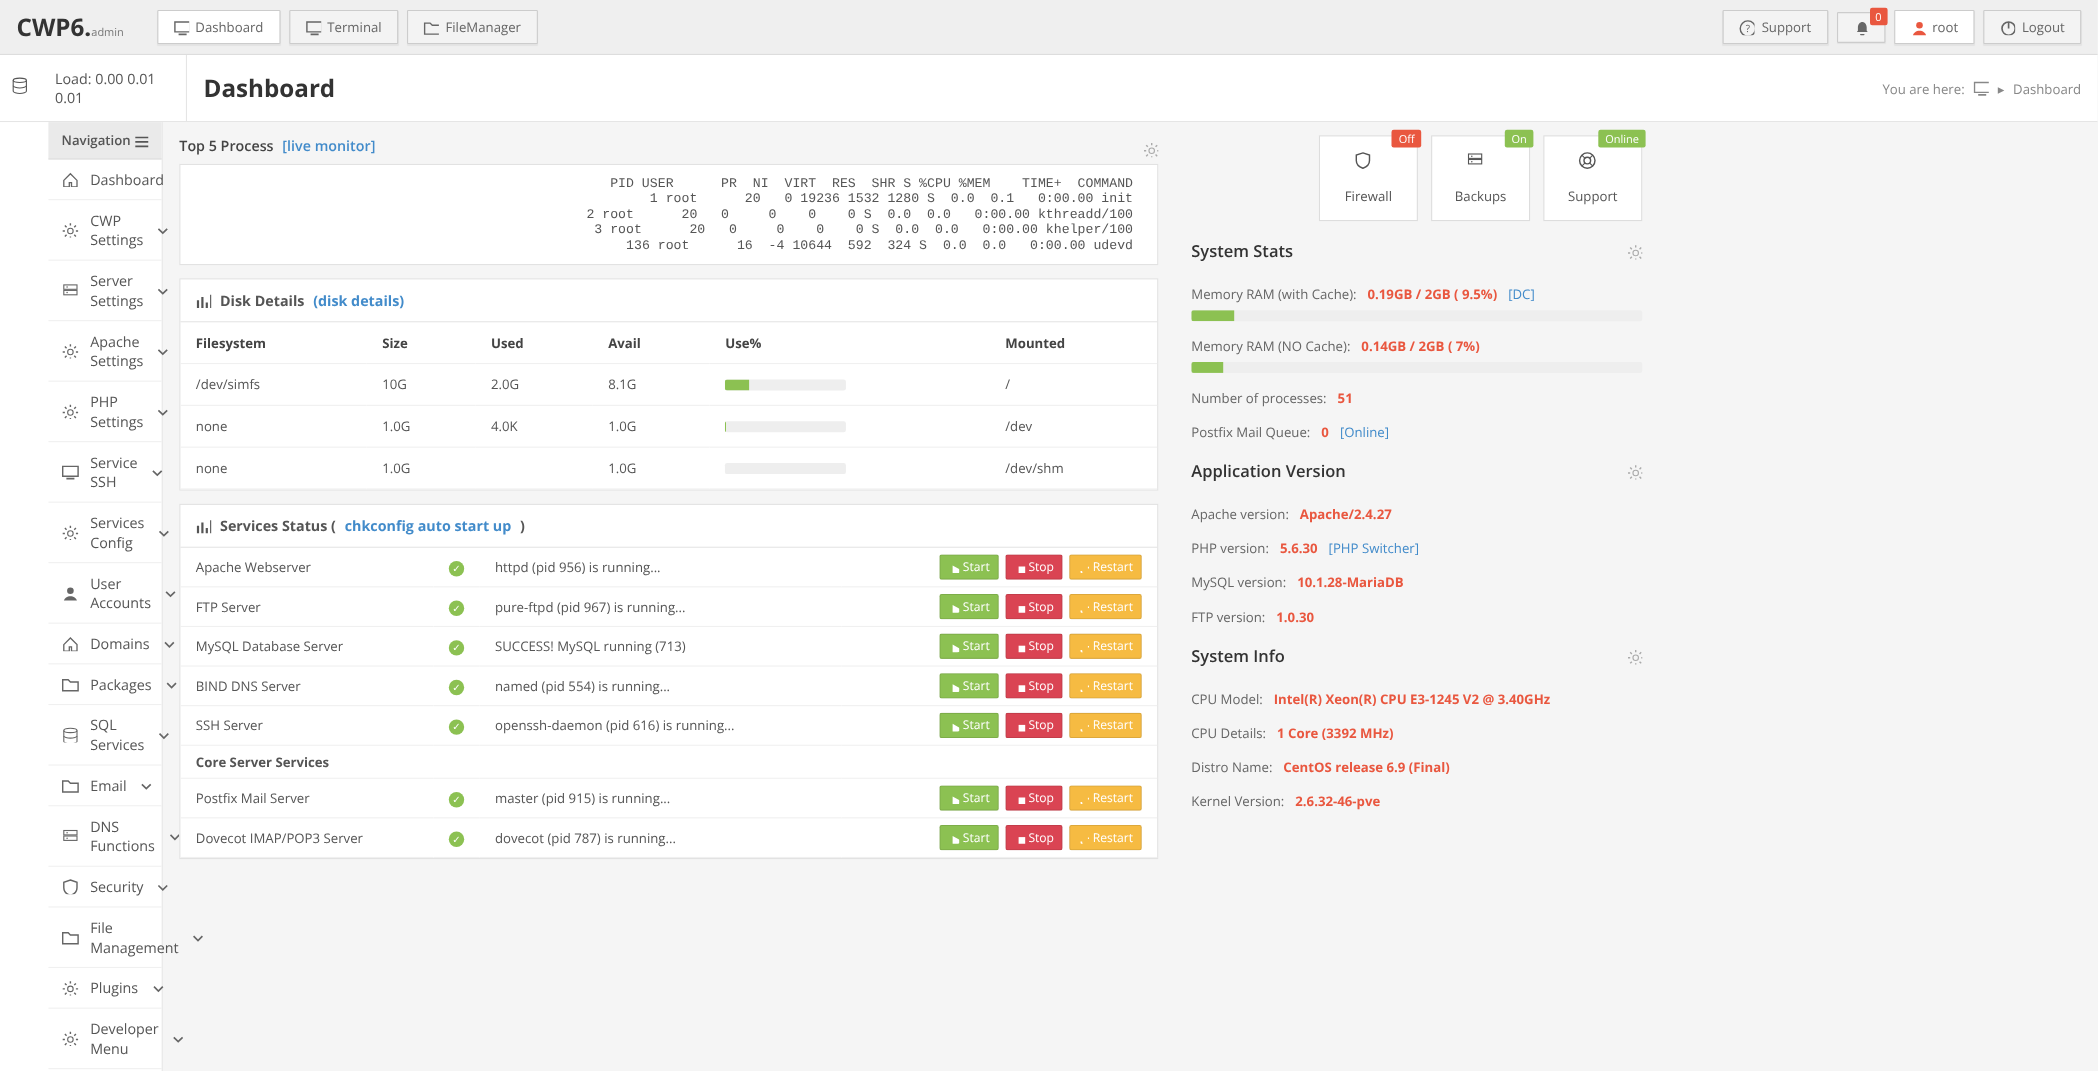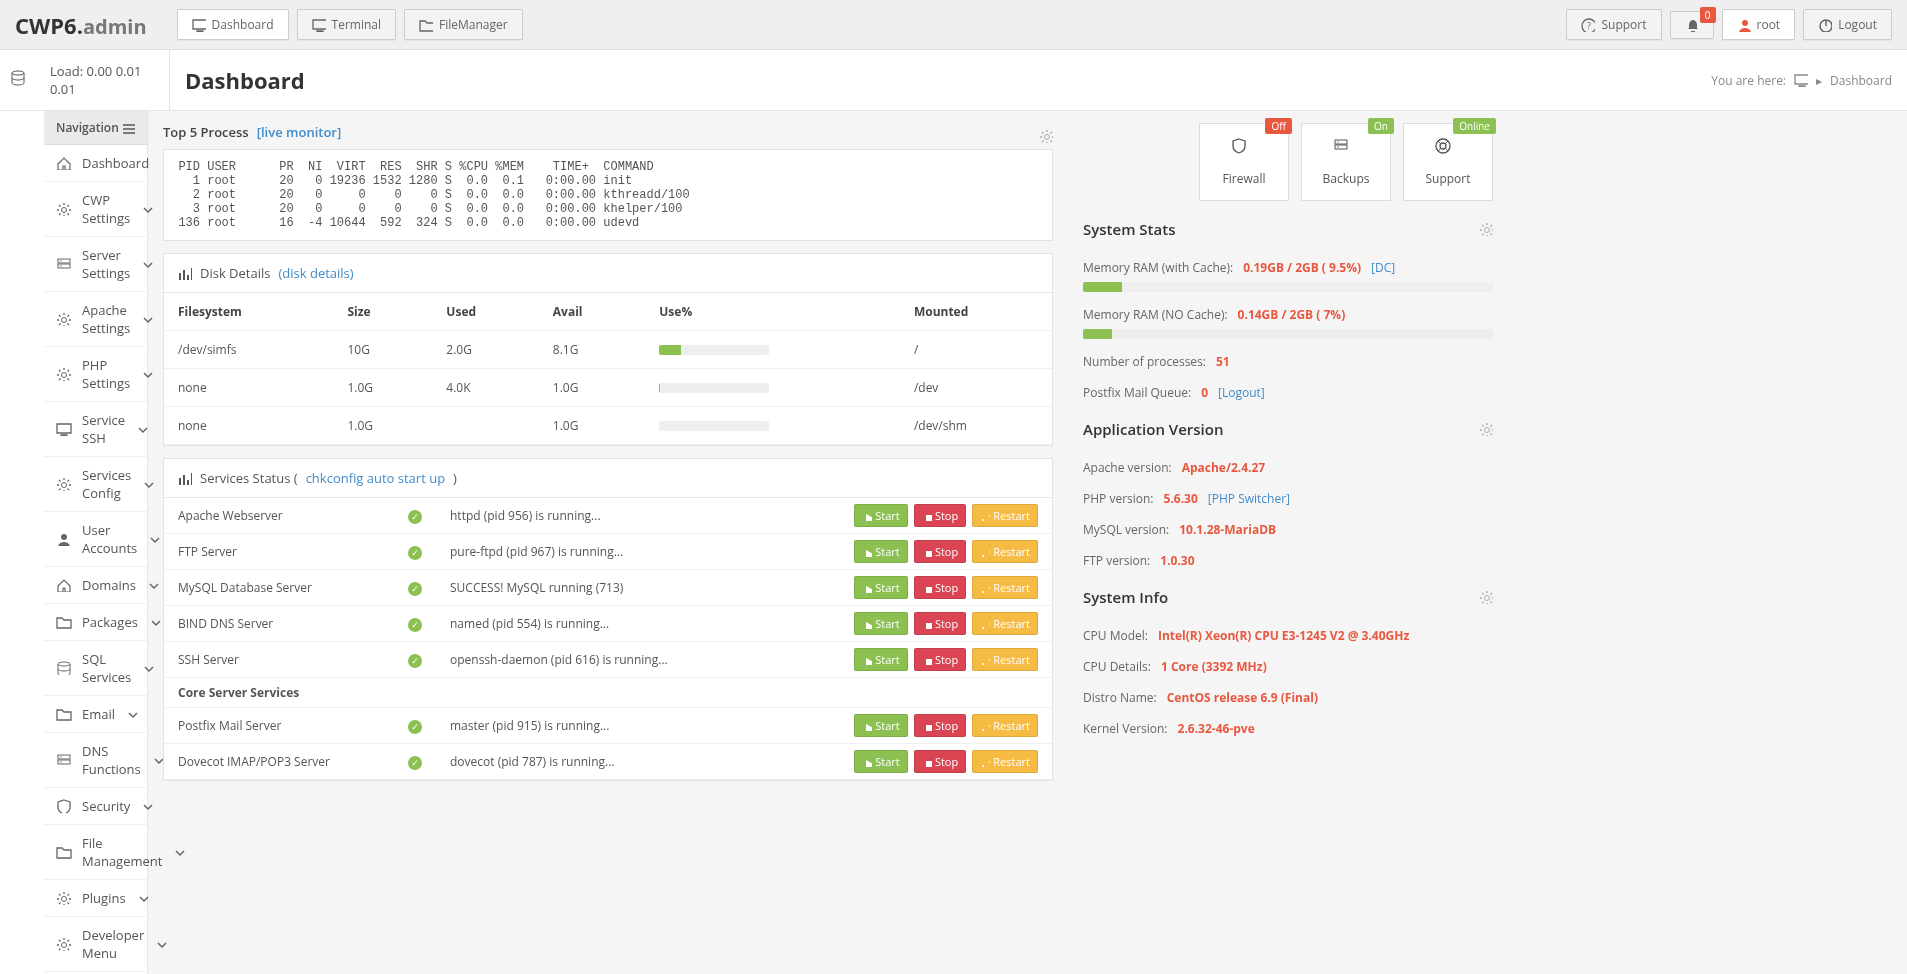--- a/index.html
+++ b/index.html
@@ -2,21 +2,21 @@
 <html><head>
 <meta charset="utf-8">
 <style>
 * { margin: 0; padding: 0; box-sizing: border-box; font-family: "Open Sans", Arial, sans-serif; }
 body { background: #f5f5f5; color: #555; font-size: 13px; }
 a { color: #428bca; text-decoration: none; cursor: pointer; }
 
 
 .header { background: #efefef; border-bottom: 1px solid #ddd; height: 50px; display: flex; align-items: center; padding: 0 15px; }
 .logo { font-size: 22px; font-weight: 700; color: #333; margin-right: 30px; }
-.logo small { font-weight: 700; font-size: 20px; color: #777; }
+.logo small { font-weight: 400; font-size: 10px; color: #777; }
 .top-btns { display: flex; gap: 8px; flex: 1; }
 .top-btn { background: #fff; border: 1px solid #ccc; padding: 6px 14px; font-size: 12px; color: #666; cursor: pointer; border-radius: 1px; display: inline-flex; align-items: center; gap: 6px; box-shadow: 0 1px 1px rgba(0,0,0,.05); }
 .top-btn.secondary { background: #f3f3f3; }
 .right-btns { display: flex; gap: 8px; align-items: center; }
 .notif { position: relative; }
 .notif .badge { position: absolute; top: -5px; right: -3px; background: #e9573f; color: #fff; font-size: 10px; padding: 1px 5px; border-radius: 2px; }
 
 
 .subheader { background: #fff; border-bottom: 1px solid #e5e5e5; display: flex; }
 .load-box { width: 170px; border-right: 1px solid #e5e5e5; padding: 12px 10px; display: flex; align-items: center; gap: 20px; }
@@ -29,24 +29,24 @@
 .sidebar { width: 148px; background: #fff; border-right: 1px solid #e5e5e5; padding-left: 44px; }
 .sidebar-header { background: #eaeaea; border-bottom: 1px solid #ddd; padding: 8px 12px; font-size: 12px; font-weight: 600; color: #555; display: flex; justify-content: space-between; align-items: center; }
 .nav-item { display: flex; align-items: center; padding: 9px 12px; border-bottom: 1px solid #f0f0f0; font-size: 13px; color: #555; cursor: pointer; gap: 10px; }
 .nav-item .icon { width: 16px; color: #666; }
 .nav-item .chev { margin-left: auto; }
 
 .main { flex: 1; padding: 12px 15px; max-width: 920px; }
 .right-col { width: 440px; padding: 12px 15px; }
 
 .section-head { display: flex; align-items: center; gap: 8px; font-weight: 600; color: #444; margin-bottom: 8px; }
-pre.procs { background: #fff; border: 1px solid #e2e2e2; padding: 10px 0; font-family: "Courier New", monospace; font-size: 12px; color: #555; overflow: auto; white-space: pre; }
+pre.procs { background: #fff; border: 1px solid #e2e2e2; padding: 10px 22px; font-family: "Courier New", monospace; font-size: 12px; color: #555; overflow: auto; white-space: pre; text-align: right; }
 
 .panel { background: #fff; border: 1px solid #e2e2e2; margin-top: 12px; }
-.panel-header { padding: 10px 14px; border-bottom: 1px solid #e5e5e5; font-weight: 400; color: #555; display: flex; align-items: center; gap: 8px; }
+.panel-header { padding: 10px 14px; border-bottom: 1px solid #e5e5e5; font-weight: 700; color: #555; display: flex; align-items: center; gap: 8px; }
 
 table.disk { width: 100%; border-collapse: collapse; }
 table.disk th, table.disk td { text-align: left; padding: 10px 14px; border-bottom: 1px solid #f0f0f0; font-size: 12px; }
 table.disk th { font-weight: 700; color: #444; }
 .prog { height: 10px; background: #eee; border-radius: 2px; width: 110px; overflow: hidden; }
 .prog-bar { height: 100%; background: #8cc152; }
 
 table.services { width: 100%; border-collapse: collapse; }
 table.services td { padding: 6px 14px; border-bottom: 1px solid #f0f0f0; font-size: 12px; vertical-align: middle; }
 .status-dot { width: 14px; height: 14px; border-radius: 50%; background: #8cc152; display: inline-flex; align-items: center; justify-content: center; color: #fff; font-size: 9px; }
@@ -655,21 +655,21 @@
       <div class="ram-bar">
           <div class="ram-fill" id="ram2" style="width: 7%;"></div>
         </div>
       <div class="kv">
           <span class="label">Number of processes:</span>
           <span class="value">51</span>
         </div>
       <div class="kv">
           <span class="label">Postfix Mail Queue:</span>
           <span class="value">0</span>
-          <a class="extra">[Logout]</a>
+          <a class="extra">[Online]</a>
         </div>
     </div>
 
     <div class="side-section">
       <div class="side-title">
           <span>Application Version</span>
           <svg class="icon gear">
             <use href="#i-gear"></use>
           </svg>
         </div>

